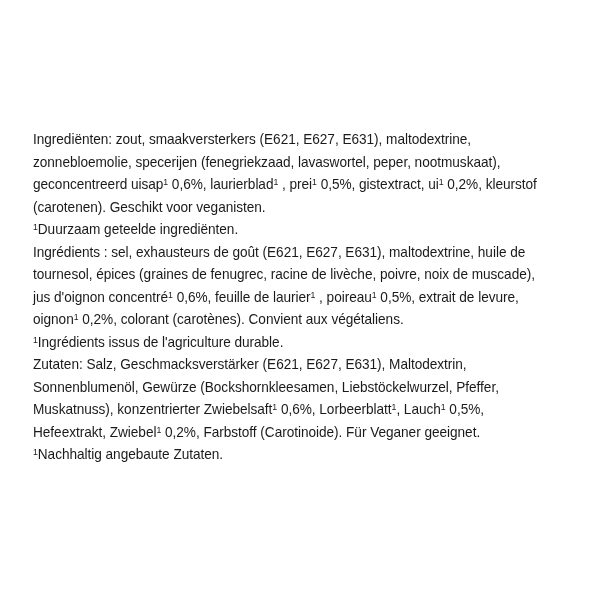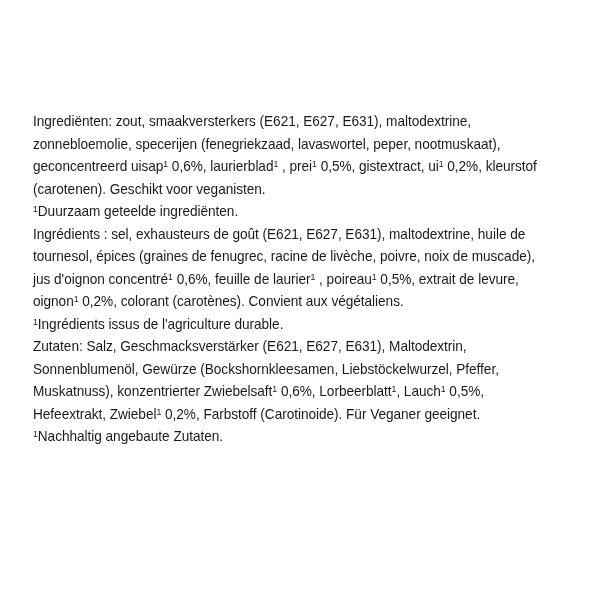--- a/index.html
+++ b/index.html
@@ -20,21 +20,21 @@
     left: 0;
     top: 0;
     width: 600px;
     height: 600px;
     background: #ffffff;
   }
 
   #ingredients-block {
     position: absolute;
     left: 33px;
-    top: 110px;
+    top: 128px;
     width: 542px;
   }
 
   .lang-section {
     margin: 0;
     padding: 0;
   }
 
   .label-line {
     display: block;

